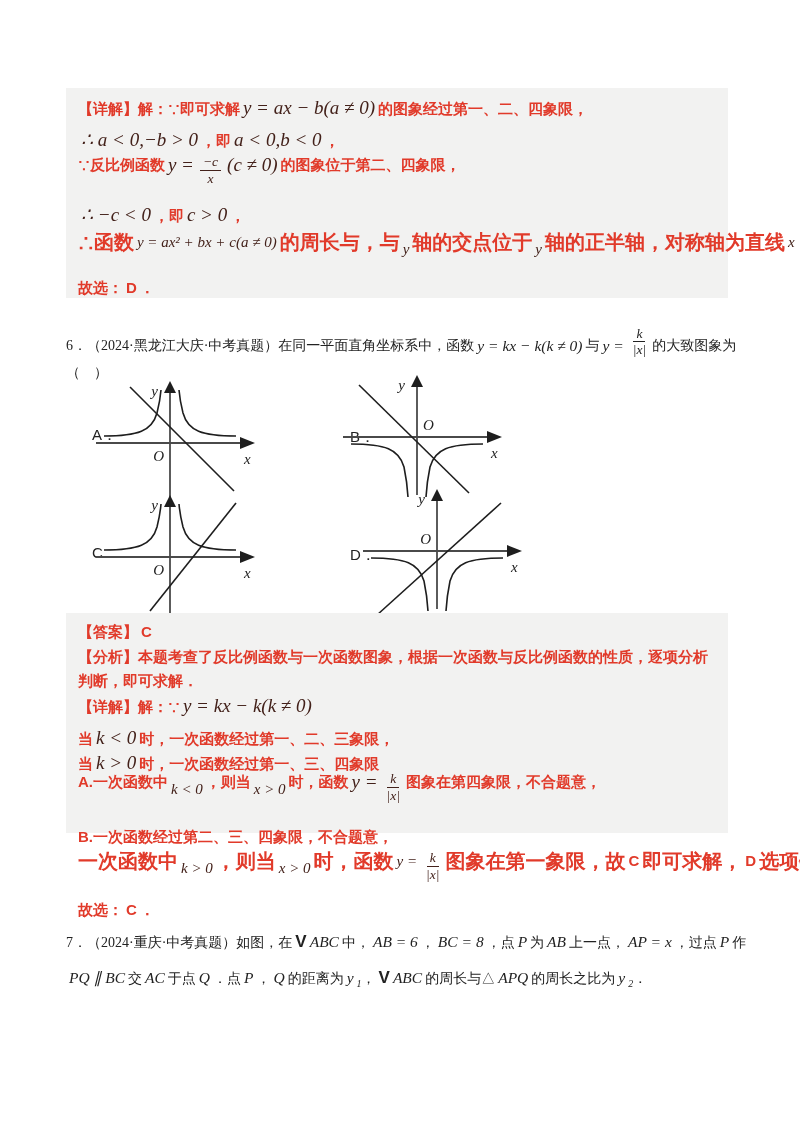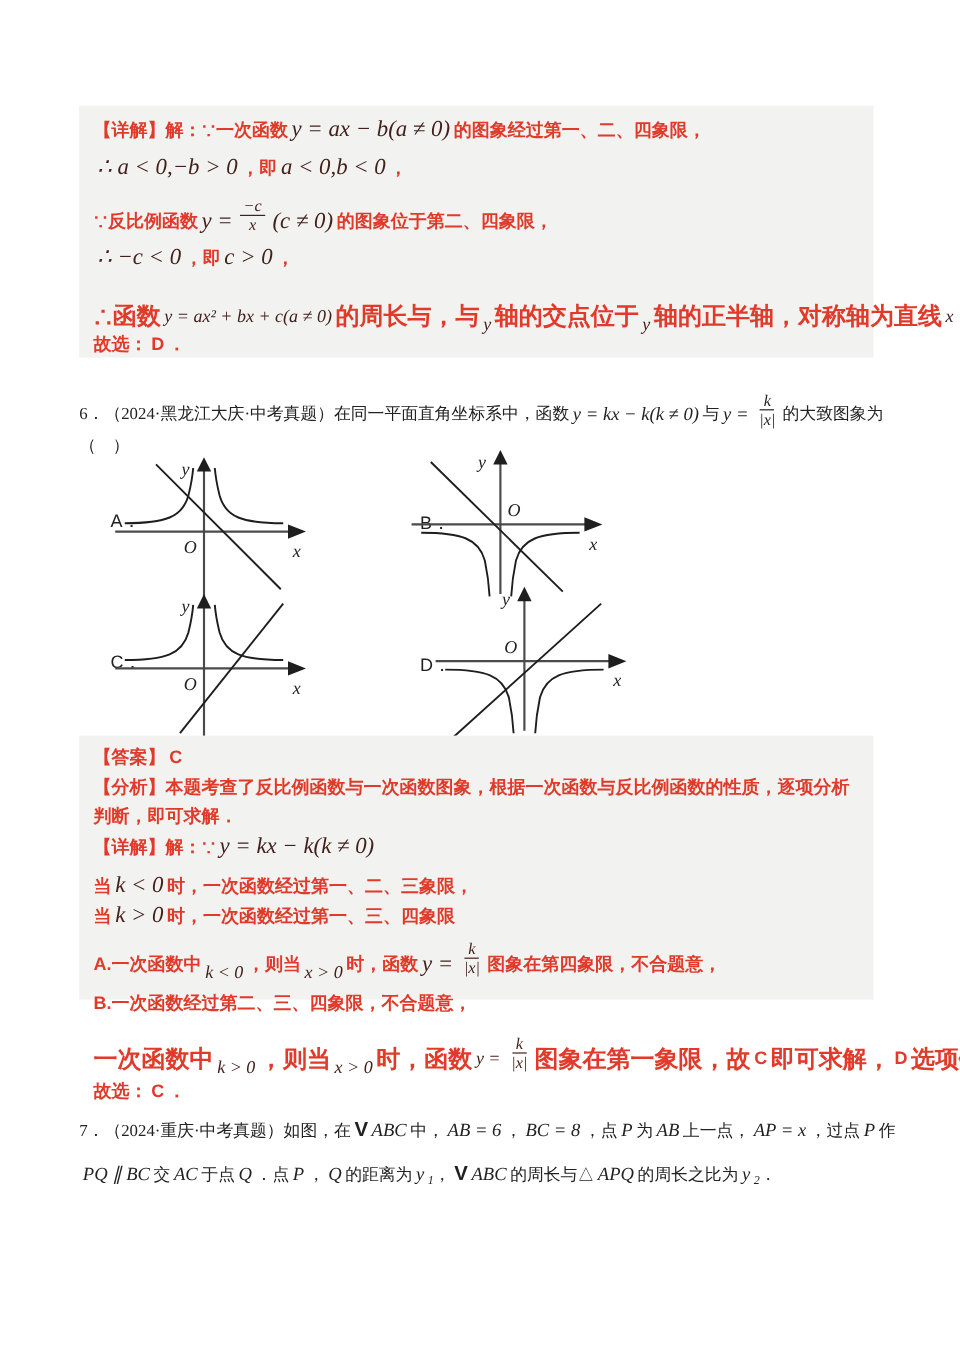--- a/index.html
+++ b/index.html
@@ -3,21 +3,21 @@
 <meta charset="utf-8">
 <style>
   *{margin:0;padding:0;box-sizing:border-box;}
   html,body{background:#ffffff;}
   .page{position:relative;width:800px;height:1132px;background:#fff;overflow:hidden;
         font-family:"Liberation Serif",serif;font-size:15px;}
   .block{position:absolute;left:66px;width:662px;background:var(--block_bg,#f2f2f1);}
   #block1{top:88px;height:210px;}
   #block2{top:613px;height:220px;}
   .line{position:absolute;left:12px;right:6px;white-space:nowrap;line-height:22px;}
-  .line.flex{display:flex;align-items:flex-end;flex-wrap:nowrap;}
+  .line.flex{display:flex;align-items:flex-start;flex-wrap:nowrap;}
   .line.wrap{white-space:normal;line-height:23px;}
   .qline{position:absolute;left:66px;width:678px;white-space:nowrap;line-height:24px;}
   .qline.flex{display:flex;align-items:flex-end;}
   
   .r-cn{color:var(--red,#e13a2a);font-family:"Liberation Sans",sans-serif;font-weight:600;font-size:15px;}
   .r-opt{color:var(--red,#e13a2a);font-family:"Liberation Sans",sans-serif;font-weight:700;font-size:15px;padding:0 3px;}
   .r-m{color:var(--math_dark,#43211a);font-family:"Liberation Serif",serif;font-style:italic;font-size:19px;padding:0 3px;}
   .r-low{color:var(--math_dark,#43211a);font-family:"Liberation Serif",serif;font-style:italic;font-size:15px;
          padding:0 3px;position:relative;top:7px;}
   .r-k{color:var(--black,#222222);font-family:"Liberation Serif",serif;font-size:14px;}
@@ -40,21 +40,21 @@
                font-size:15px;line-height:18px;}
   svg text{font-family:"Liberation Serif",serif;font-style:italic;font-size:15px;
            fill:var(--black,#222222);}
 </style>
 </head>
 <body>
 
 <div class="page">
 
   <div class="block" id="block1">
-    <div class="line" style="top:9px"><span class="r-cn">【详解】解：∵一次函数</span><span class="r-m">y = ax − b(a ≠ 0)</span><span class="r-cn">的图象经过第一、二、四象限，</span></div>
+    <div class="line" style="top:9px"><span class="r-cn">【详解】解：∵即可求解</span><span class="r-m">y = ax − b(a ≠ 0)</span><span class="r-cn">的图象经过第一、二、四象限，</span></div>
     <div class="line" style="top:41px"><span class="r-m">∴ a &lt; 0,−b &gt; 0</span><span class="r-cn">，即</span><span class="r-m">a &lt; 0,b &lt; 0</span><span class="r-cn">，</span></div>
     <div class="line flex" style="top:66px;height:42px">
         <span class="r-cn">∵反比例函数</span>
         <span class="r-m">y =</span>
         <span class="frac fr-m">
           <span class="num">−c</span>
           <span class="den">x</span>
         </span>
         <span class="r-m">(c ≠ 0)</span>
         <span class="r-cn">的图象位于第二、四象限，</span>

